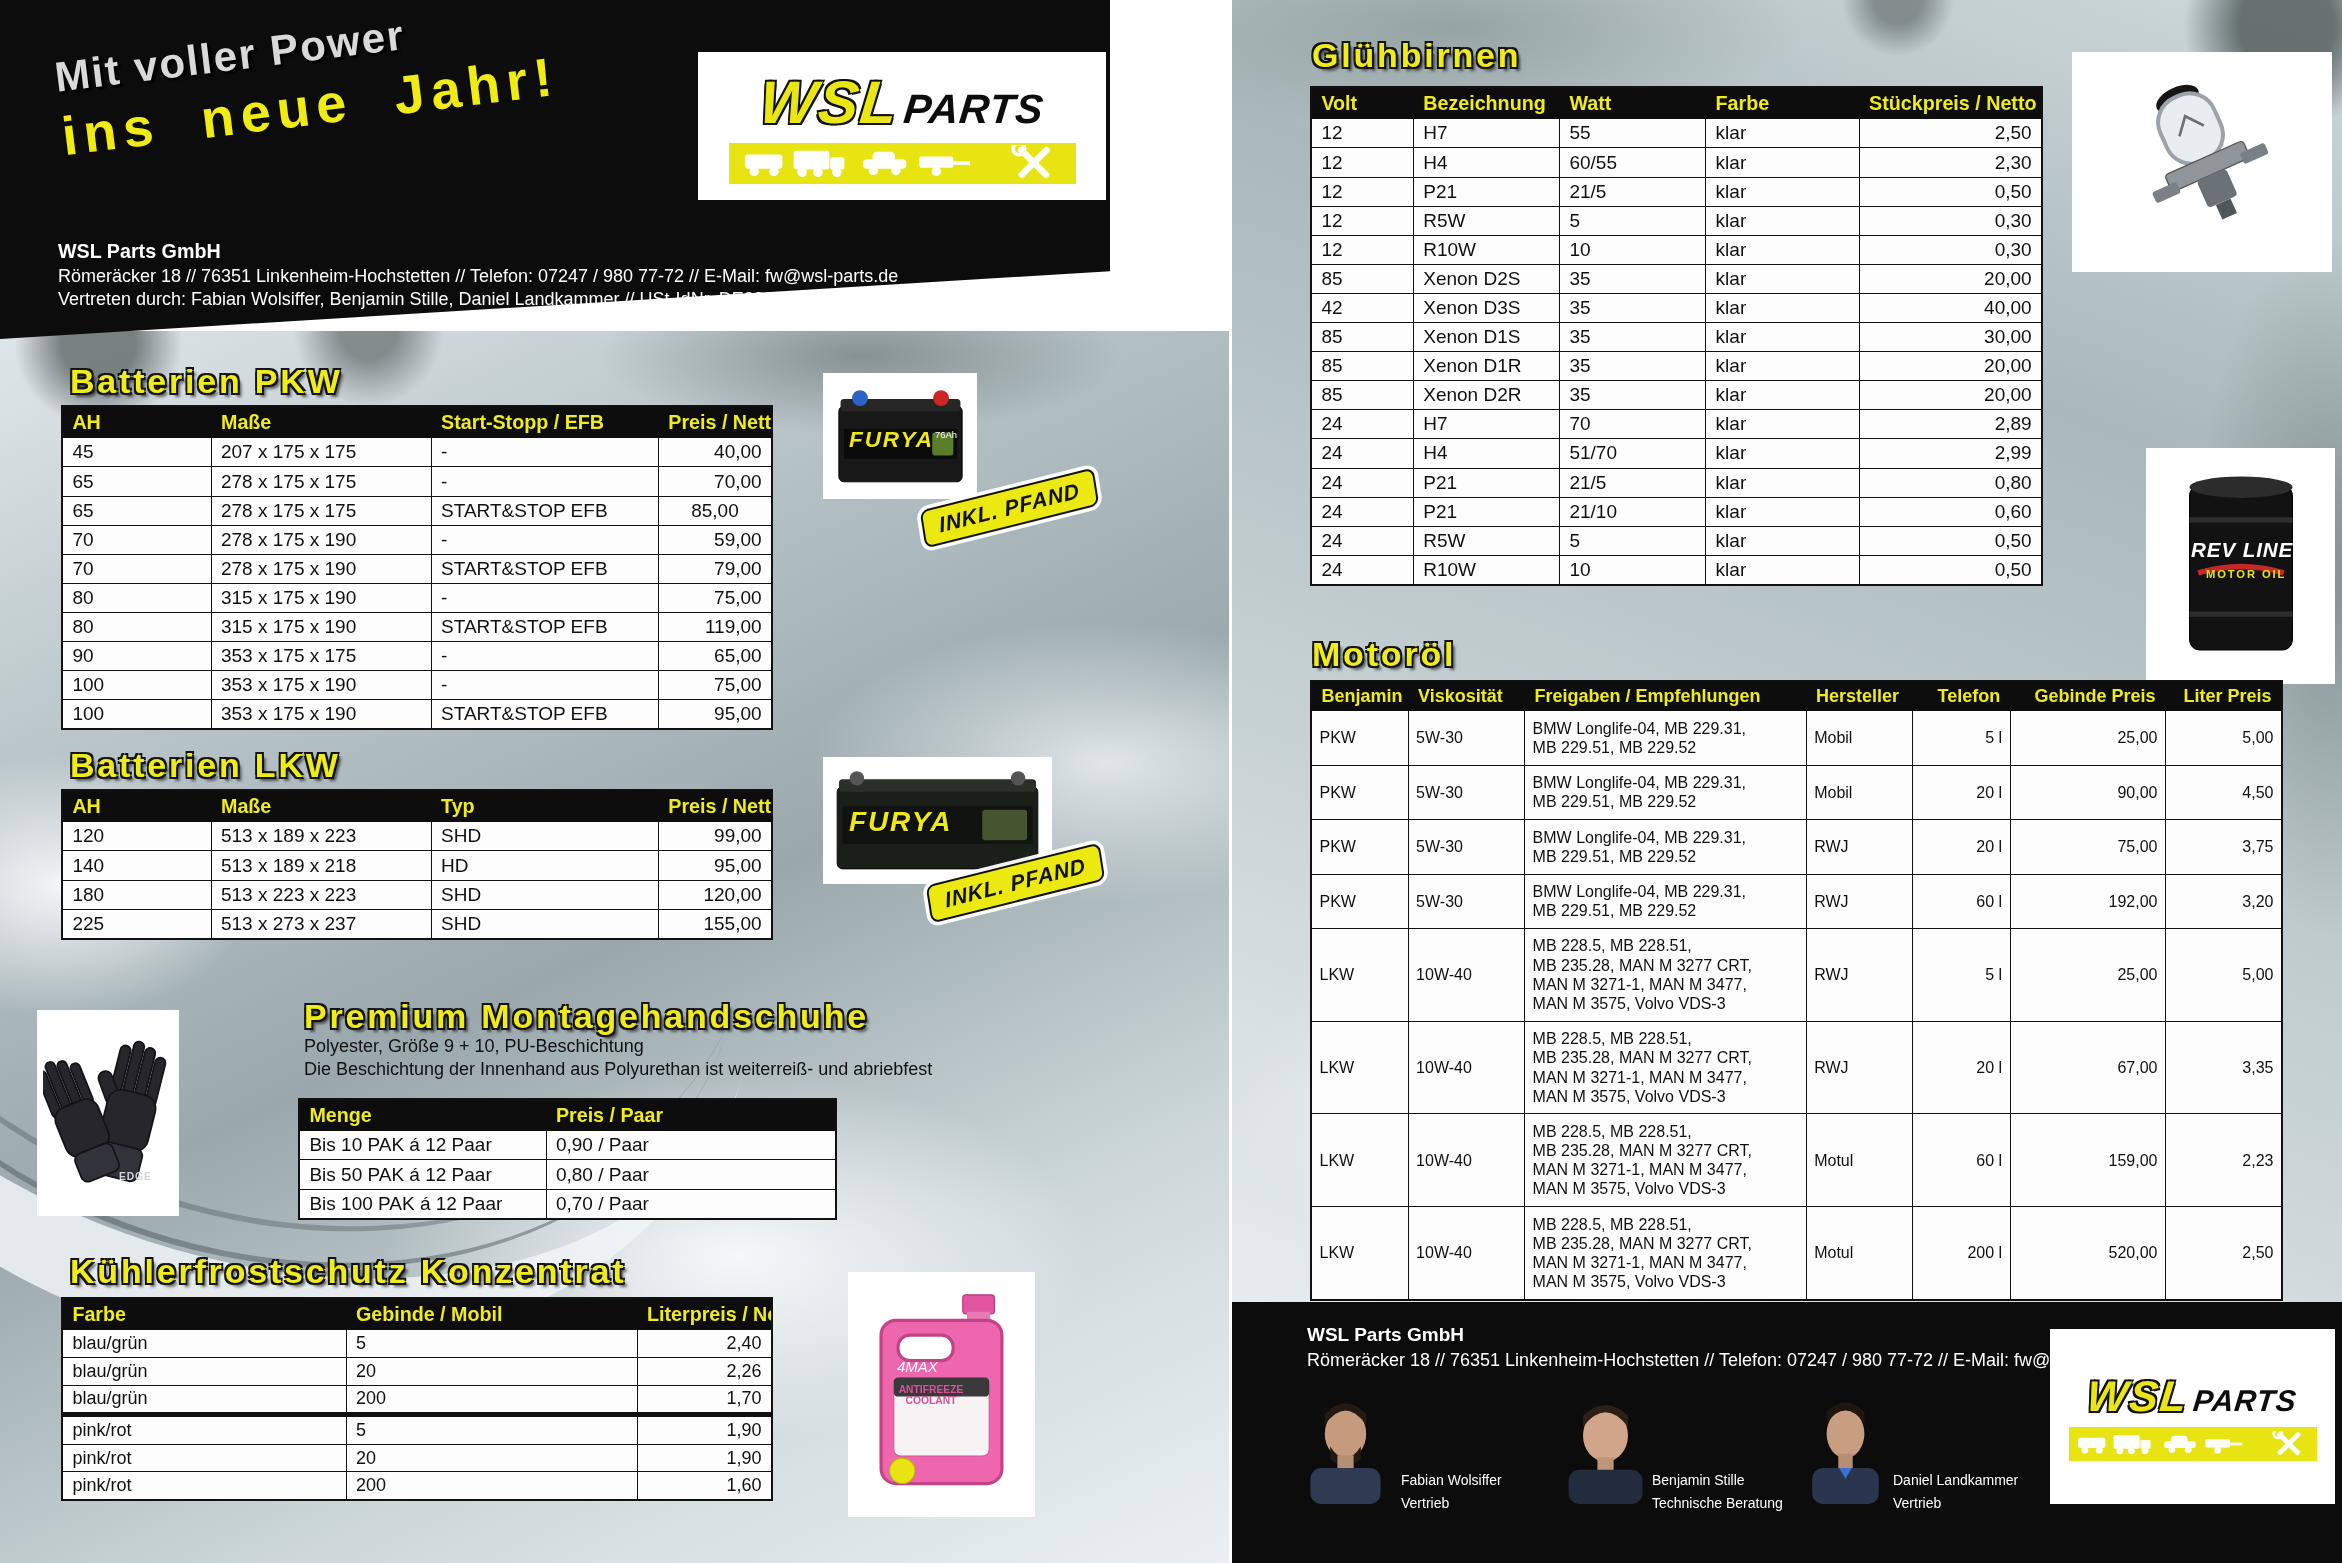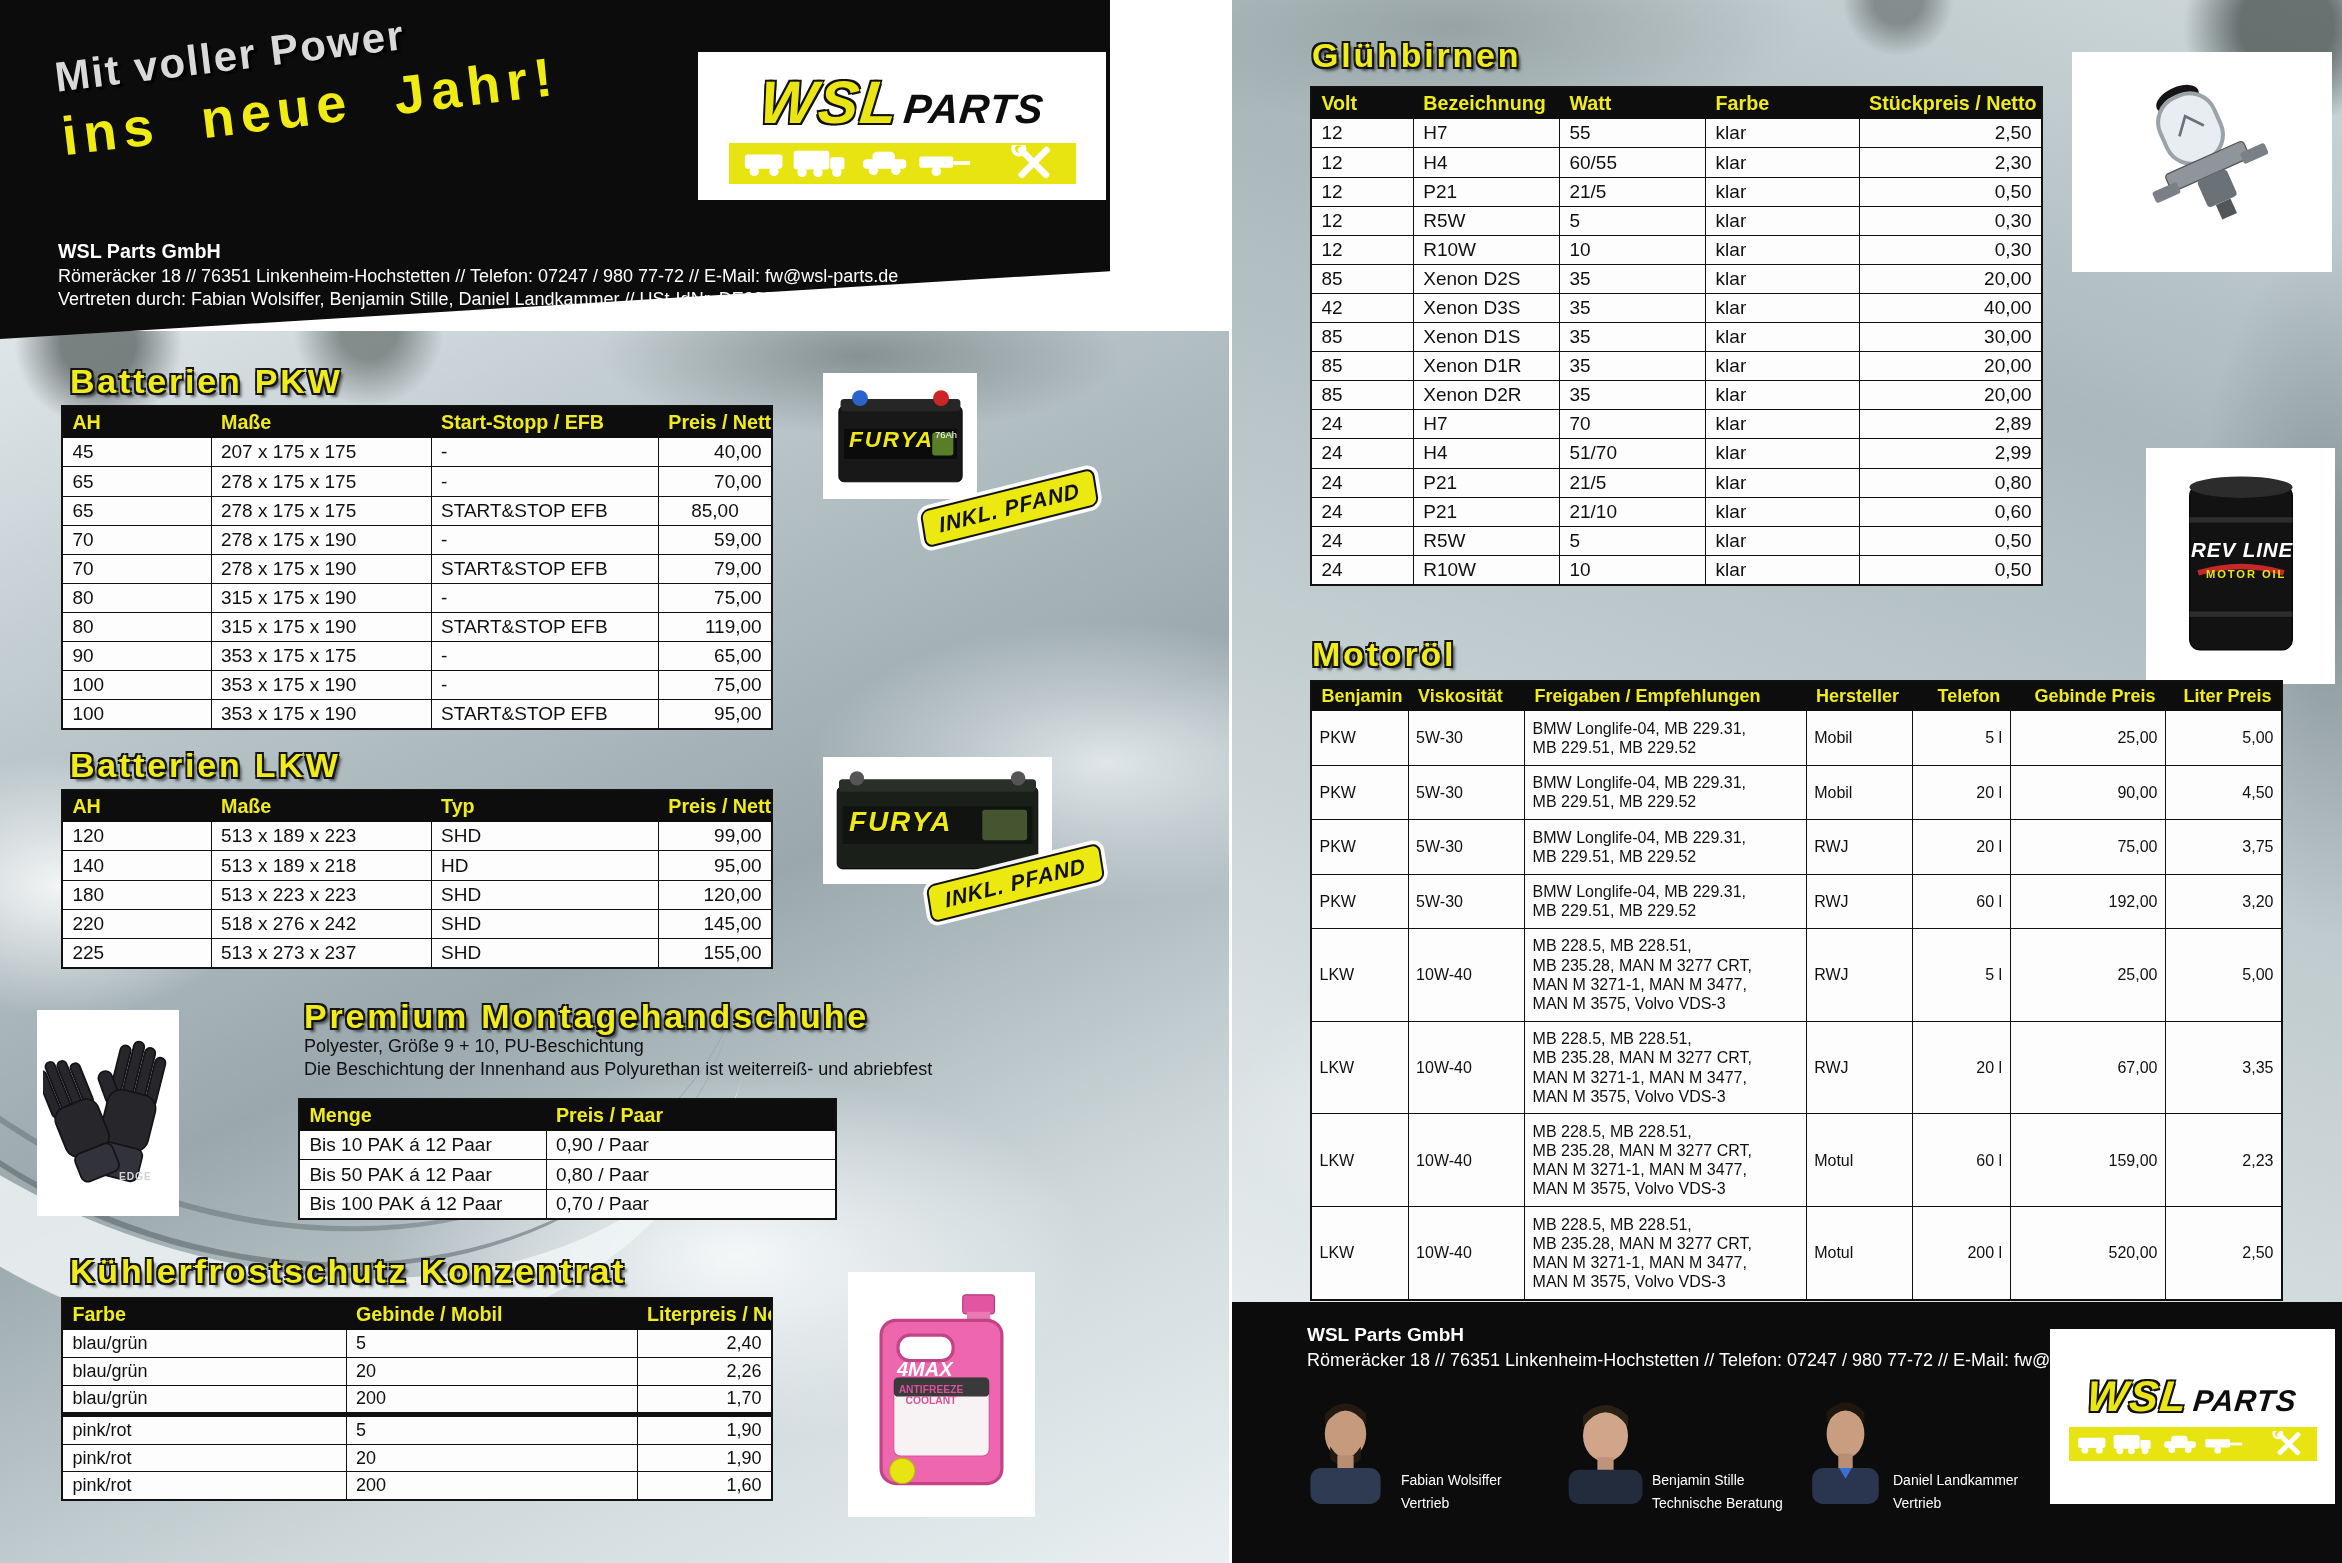--- a/index.html
+++ b/index.html
@@ -266,26 +266,20 @@
           <td>HD</td>
           <td style="text-align: right;">95,00</td>
         </tr>
         <tr>
           <td>180</td>
           <td>513 x 223 x 223</td>
           <td>SHD</td>
           <td style="text-align: right;">120,00</td>
         </tr>
         <tr>
-          <td>220</td>
-          <td>518 x 276 x 242</td>
-          <td>SHD</td>
-          <td style="text-align: right;">145,00</td>
-        </tr>
-        <tr>
           <td>225</td>
           <td>513 x 273 x 237</td>
           <td>SHD</td>
           <td style="text-align: right;">155,00</td>
         </tr>
       </tbody>
     </table>
 
   <div class="abs prod" style="left:823px;top:757px;width:229px;height:127px;">
     <svg width="215" height="111" viewBox="0 0 240 120">
@@ -405,21 +399,21 @@
   <div class="abs prod" style="left:848px;top:1272px;width:187px;height:245px;">
     <svg width="159" height="225" viewBox="0 0 150 200">
       <rect x="95" y="6" width="30" height="18" rx="3" fill="#e255a0" stroke="#b13a7e"></rect>
       <rect x="99" y="22" width="22" height="10" fill="#e87ab4"></rect>
       <rect x="18" y="30" width="114" height="154" rx="14" fill="#ee66ad" stroke="#c24487" stroke-width="3"></rect>
       <rect x="34" y="44" width="52" height="24" rx="11" fill="#fff" stroke="#c24487" stroke-width="3"></rect>
       <rect x="30" y="84" width="90" height="74" rx="6" fill="#f7f2f4" stroke="#d9519a"></rect>
       <rect x="30" y="84" width="90" height="18" rx="4" fill="#3a3a3a"></rect>
       <circle cx="38" cy="172" r="12" fill="#e8e412" stroke="#b7b410"></circle>
     </svg>
-    <div class="overlay" style="left:49px;top:86px;font-size:20px;color:#fff;font-weight:bold;font-style:italic;">4MAX</div>
+    <div class="overlay" style="left:49px;top:86px;font-size:15px;color:#fff;font-weight:normal;font-style:italic;">4MAX</div>
     <div class="overlay" style="left:41px;top:112px;font-size:10.3px;color:#d9519a;font-weight:bold;width:84px;text-align:center;">ANTIFREEZE COOLANT</div>
   </div>
 
   <div class="abs sec-title" style="left:1312px;top:36px;">Glühbirnen</div>
   <table class="price rows32 abs" style="left:1310px;top:86px;width:733px;">
       <colgroup>
         <col style="width: 14%;">
         <col style="width: 20%;">
         <col style="width: 20%;">
         <col style="width: 21%;">

